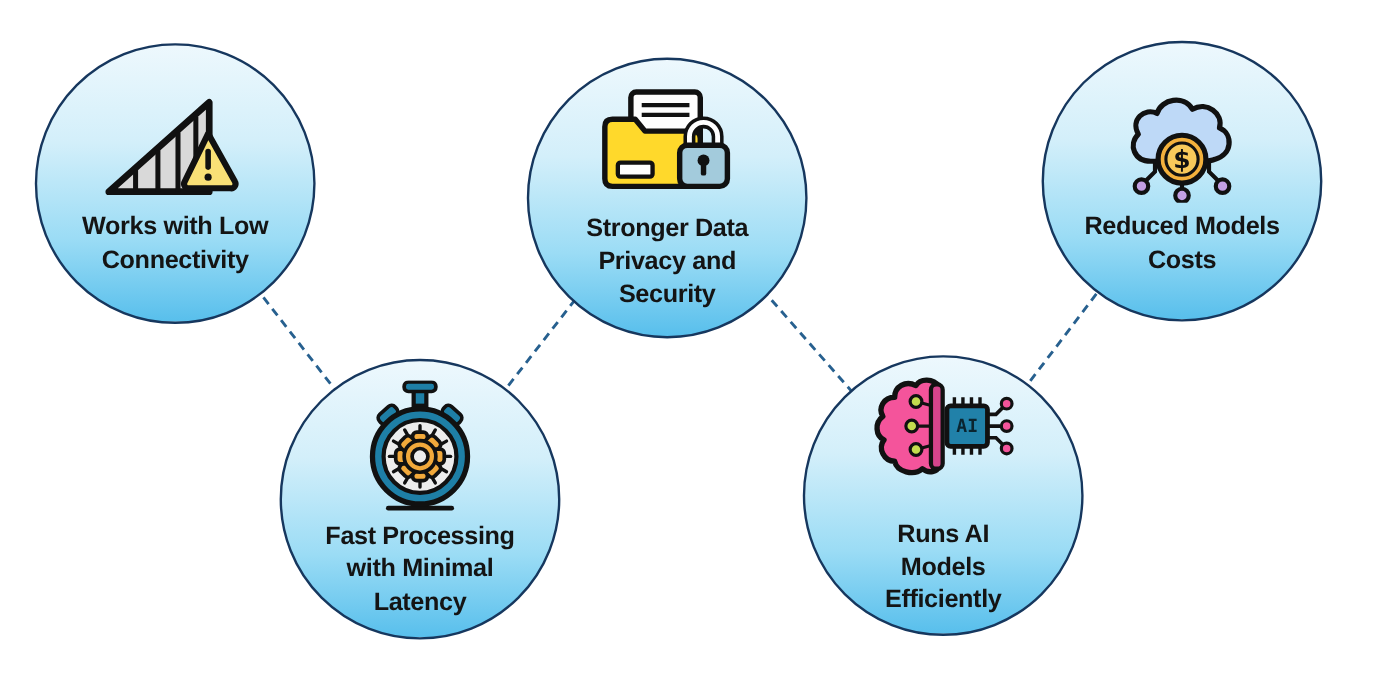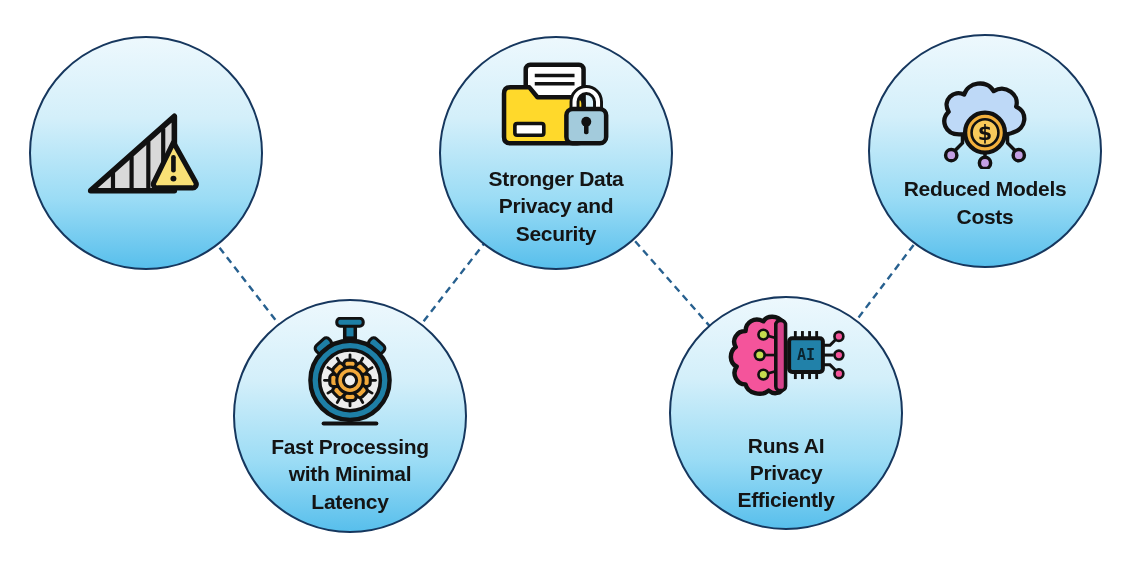--- a/index.html
+++ b/index.html
@@ -16,21 +16,21 @@
     display:flex;flex-direction:column;align-items:center;justify-content:center;
     box-sizing:border-box;text-align:center;
   }
   .node .iconwrap{display:flex;align-items:center;justify-content:center;line-height:0;}
   .node .label{
     margin-top:6px;color:#141414;font-weight:700;font-size:21px;line-height:1.3;
     letter-spacing:-0.3px;white-space:pre-line;
   }
   #node-1{left:29px;top:36px;}
   #node-2{left:233px;top:299px;justify-content:center;}
-  #node-3{left:439px;top:36px;justify-content:center;}
+  #node-3{left:439px;top:48px;justify-content:center;}
   #node-4{left:669px;top:296px;gap:28px;}
   #node-5{left:868px;top:34px;}
 </style>
 </head>
 <body>
 
 <div class="canvas">
 
   <svg class="connectors" viewBox="0 0 1146 576">
     <g stroke="#27608F" stroke-width="2.4" stroke-dasharray="7 5" fill="none">
@@ -47,20 +47,22 @@
         <path d="M8 90 L98 10 L98 90 Z" fill="#D9D9D9" stroke="#111" stroke-width="6" stroke-linejoin="round"></path>
         <line x1="32" y1="90" x2="32" y2="70" stroke="#111" stroke-width="4.5"></line>
         <line x1="52" y1="90" x2="52" y2="53" stroke="#111" stroke-width="4.5"></line>
         <line x1="70" y1="90" x2="70" y2="37" stroke="#111" stroke-width="4.5"></line>
         <line x1="86" y1="90" x2="86" y2="23" stroke="#111" stroke-width="4.5"></line>
         <path d="M97 38 L121 81 a4 4 0 0 1 -4 6 H80 a4 4 0 0 1 -4 -6 Z" fill="#F9E076" stroke="#111" stroke-width="5.5" stroke-linejoin="round"></path>
         <line x1="97" y1="54" x2="97" y2="68" stroke="#111" stroke-width="5" stroke-linecap="round"></line>
         <circle cx="97" cy="77" r="3.2" fill="#111"></circle>
       </svg>
     </div>
+    <div class="label">Works with Low
+Connectivity</div>
   </div>
 
   <div class="node" id="node-2">
     <div class="iconwrap">
       <svg width="106" height="110" viewBox="0 0 120 125">
         <line x1="30" y1="121" x2="90" y2="121" stroke="#111" stroke-width="4.5" stroke-linecap="round"></line>
         <rect x="54" y="8" width="12" height="16" fill="#1E7FA6" stroke="#111" stroke-width="4"></rect>
         <rect x="45" y="1.5" width="30" height="9" rx="4" fill="#1E7FA6" stroke="#111" stroke-width="3.5"></rect>
         <g transform="rotate(-42 30 33)">
           <rect x="20" y="27" width="20" height="11" rx="4.5" fill="#1E7FA6" stroke="#111" stroke-width="3.5"></rect>
@@ -148,21 +150,21 @@
           <polyline points="109,36 117,36 124,29"></polyline>
           <line x1="109" y1="47" x2="121" y2="47"></line>
           <polyline points="109,58 117,58 124,65"></polyline>
         </g>
         <circle cx="127" cy="26" r="5" fill="#F4549B" stroke="#111" stroke-width="3"></circle>
         <circle cx="127" cy="47" r="5" fill="#F4549B" stroke="#111" stroke-width="3"></circle>
         <circle cx="127" cy="68" r="5" fill="#F4549B" stroke="#111" stroke-width="3"></circle>
       </svg>
     </div>
     <div class="label">Runs AI
-Privacy
+Models
 Efficiently</div>
   </div>
 
   <div class="node" id="node-5">
     <div class="iconwrap">
       <svg width="104" height="97" viewBox="0 0 120 112">
         <g stroke="#111" stroke-width="4" fill="none">
           <polyline points="34,72 34,82 24,92"></polyline>
           <line x1="60" y1="90" x2="60" y2="100"></line>
           <polyline points="86,72 86,82 96,92"></polyline>

